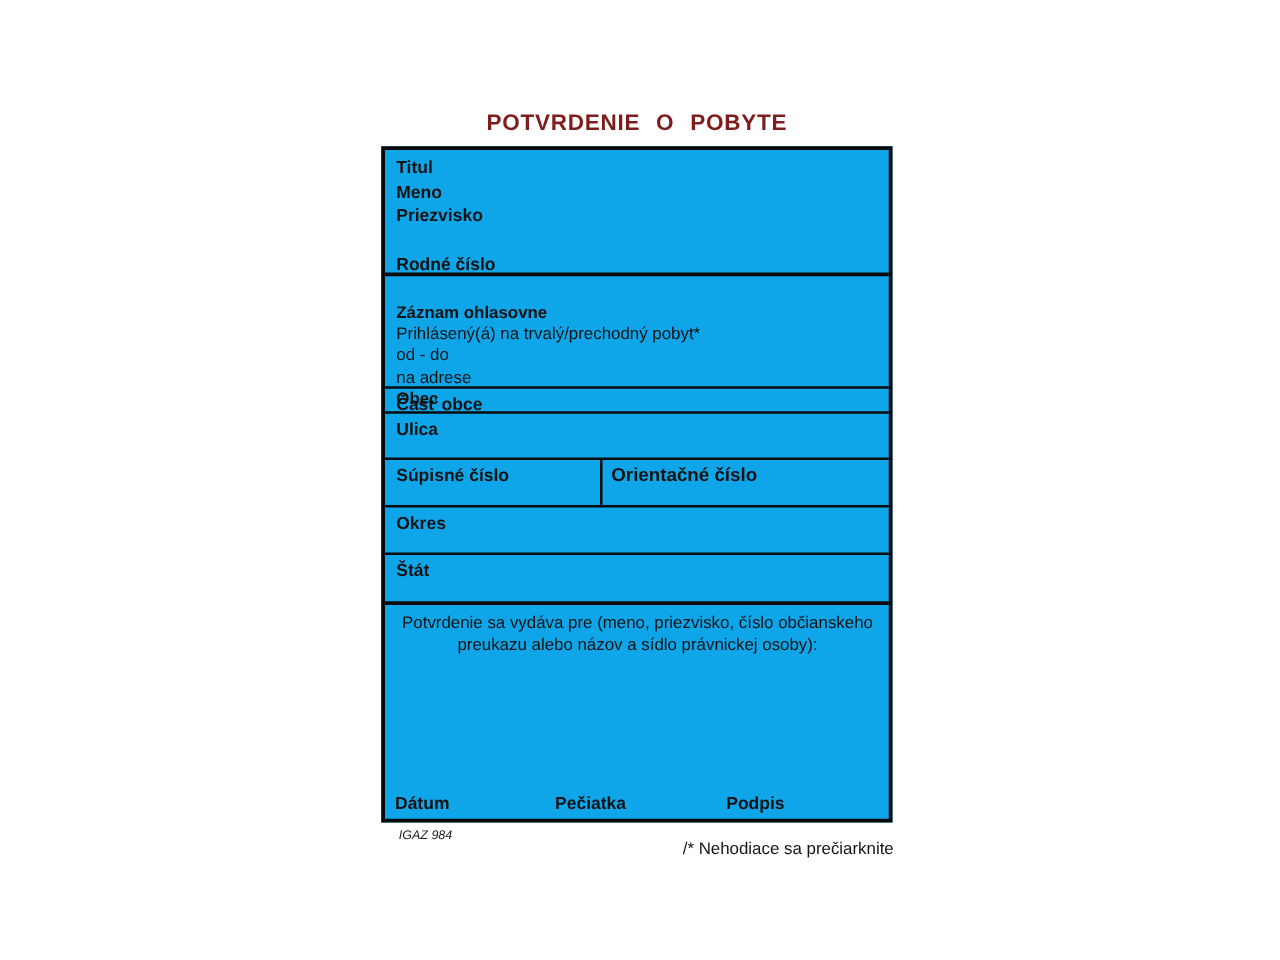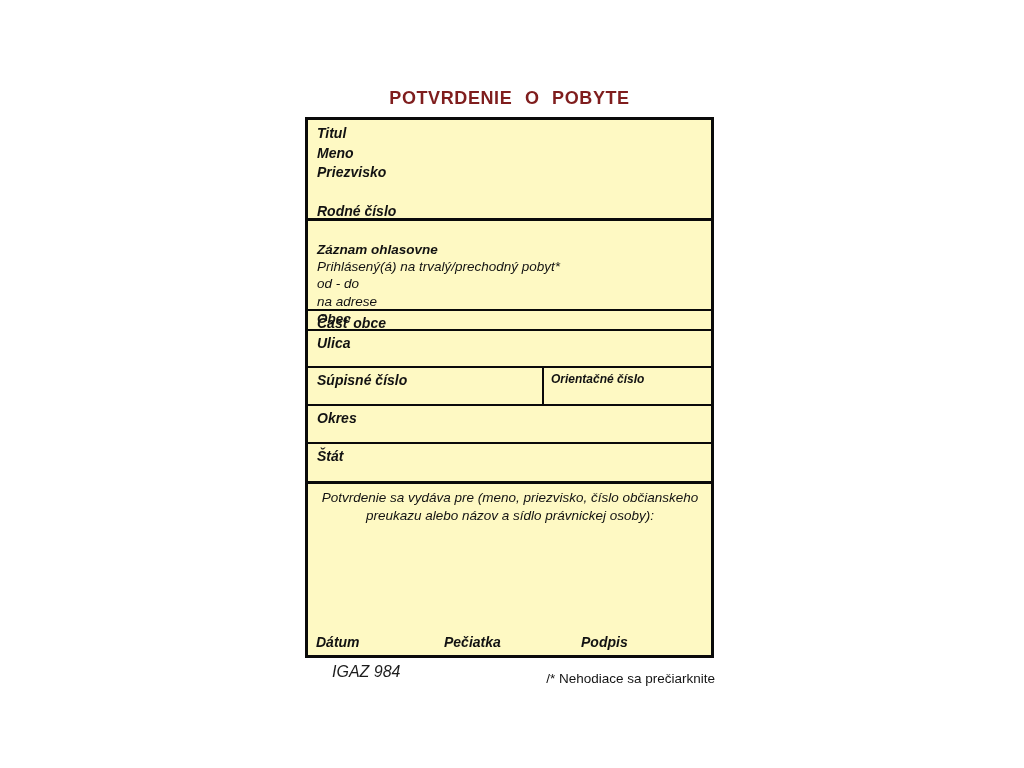--- a/index.html
+++ b/index.html
@@ -19,22 +19,21 @@
     font-size:18px; font-weight:bold;
     letter-spacing:0.6px; word-spacing:7px;
     color:#7f1d1d;
   }
   .form-box {
     position:absolute;
     left:305px; top:117px;
     width:409px; height:541px;
     border:3px solid #0a0a0a;
     display:flex; flex-direction:column;
-    background:#fef9c3;
-    font-style:italic;
+    background:#0ea5e9;
   }
   .row { width:100%; }
   .b { font-weight:bold; }
   .sec-personal {
     height:101px;
     border-bottom:3px solid #0a0a0a;
     padding:4px 6px 0 9px;
     font-size:14px;
   }
   .sec-personal .line { height:19.5px; line-height:19.5px; }
@@ -50,29 +49,29 @@
     border-bottom:2px solid #0a0a0a;
     padding:4px 6px 0 9px;
     font-size:14px;
   }
   .row-cast   { height:20px; }
   .row-ulica  { height:37px; }
   .row-split  { height:38px; padding:0; display:flex; }
   .row-okres  { height:38px; }
   .row-stat   { height:40px; border-bottom:3px solid #0a0a0a; }
   .cell-left {
-    width:236px; height:100%;
+    width:174px; height:100%;
     border-right:2px solid #0a0a0a;
     padding:4px 4px 0 9px;
     font-size:14px;
   }
   .cell-right {
     flex:1; height:100%;
     padding:4px 4px 4px 7px;
-    font-size:12px;
+    font-size:15px;
   }
   .sec-issued {
     flex:1;
     position:relative;
     padding:5px 8px 0 9px;
     font-size:13.5px;
     text-align:center;
   }
   .sec-issued .para-line { line-height:17.5px; }
   .sign-row {
@@ -80,22 +79,22 @@
     left:0; right:0; bottom:5px;
     height:17px;
     font-size:14px;
   }
   .sign-row .sign-label { position:absolute; bottom:0; }
   .lbl-datum   { left:8px; }
   .lbl-peciatka{ left:136px; }
   .lbl-podpis  { left:273px; }
   .footer-code {
     position:absolute;
-    left:332px; top:663px;
-    font-size:16px; font-style:italic;
+    left:319px; top:663px;
+    font-size:10px; font-style:italic;
     color:#1c1c1c;
   }
   .footer-note {
     position:absolute;
     top:671px; right:309px;
     font-size:13.5px;
     color:#141414;
   }
 </style>
 </head>

